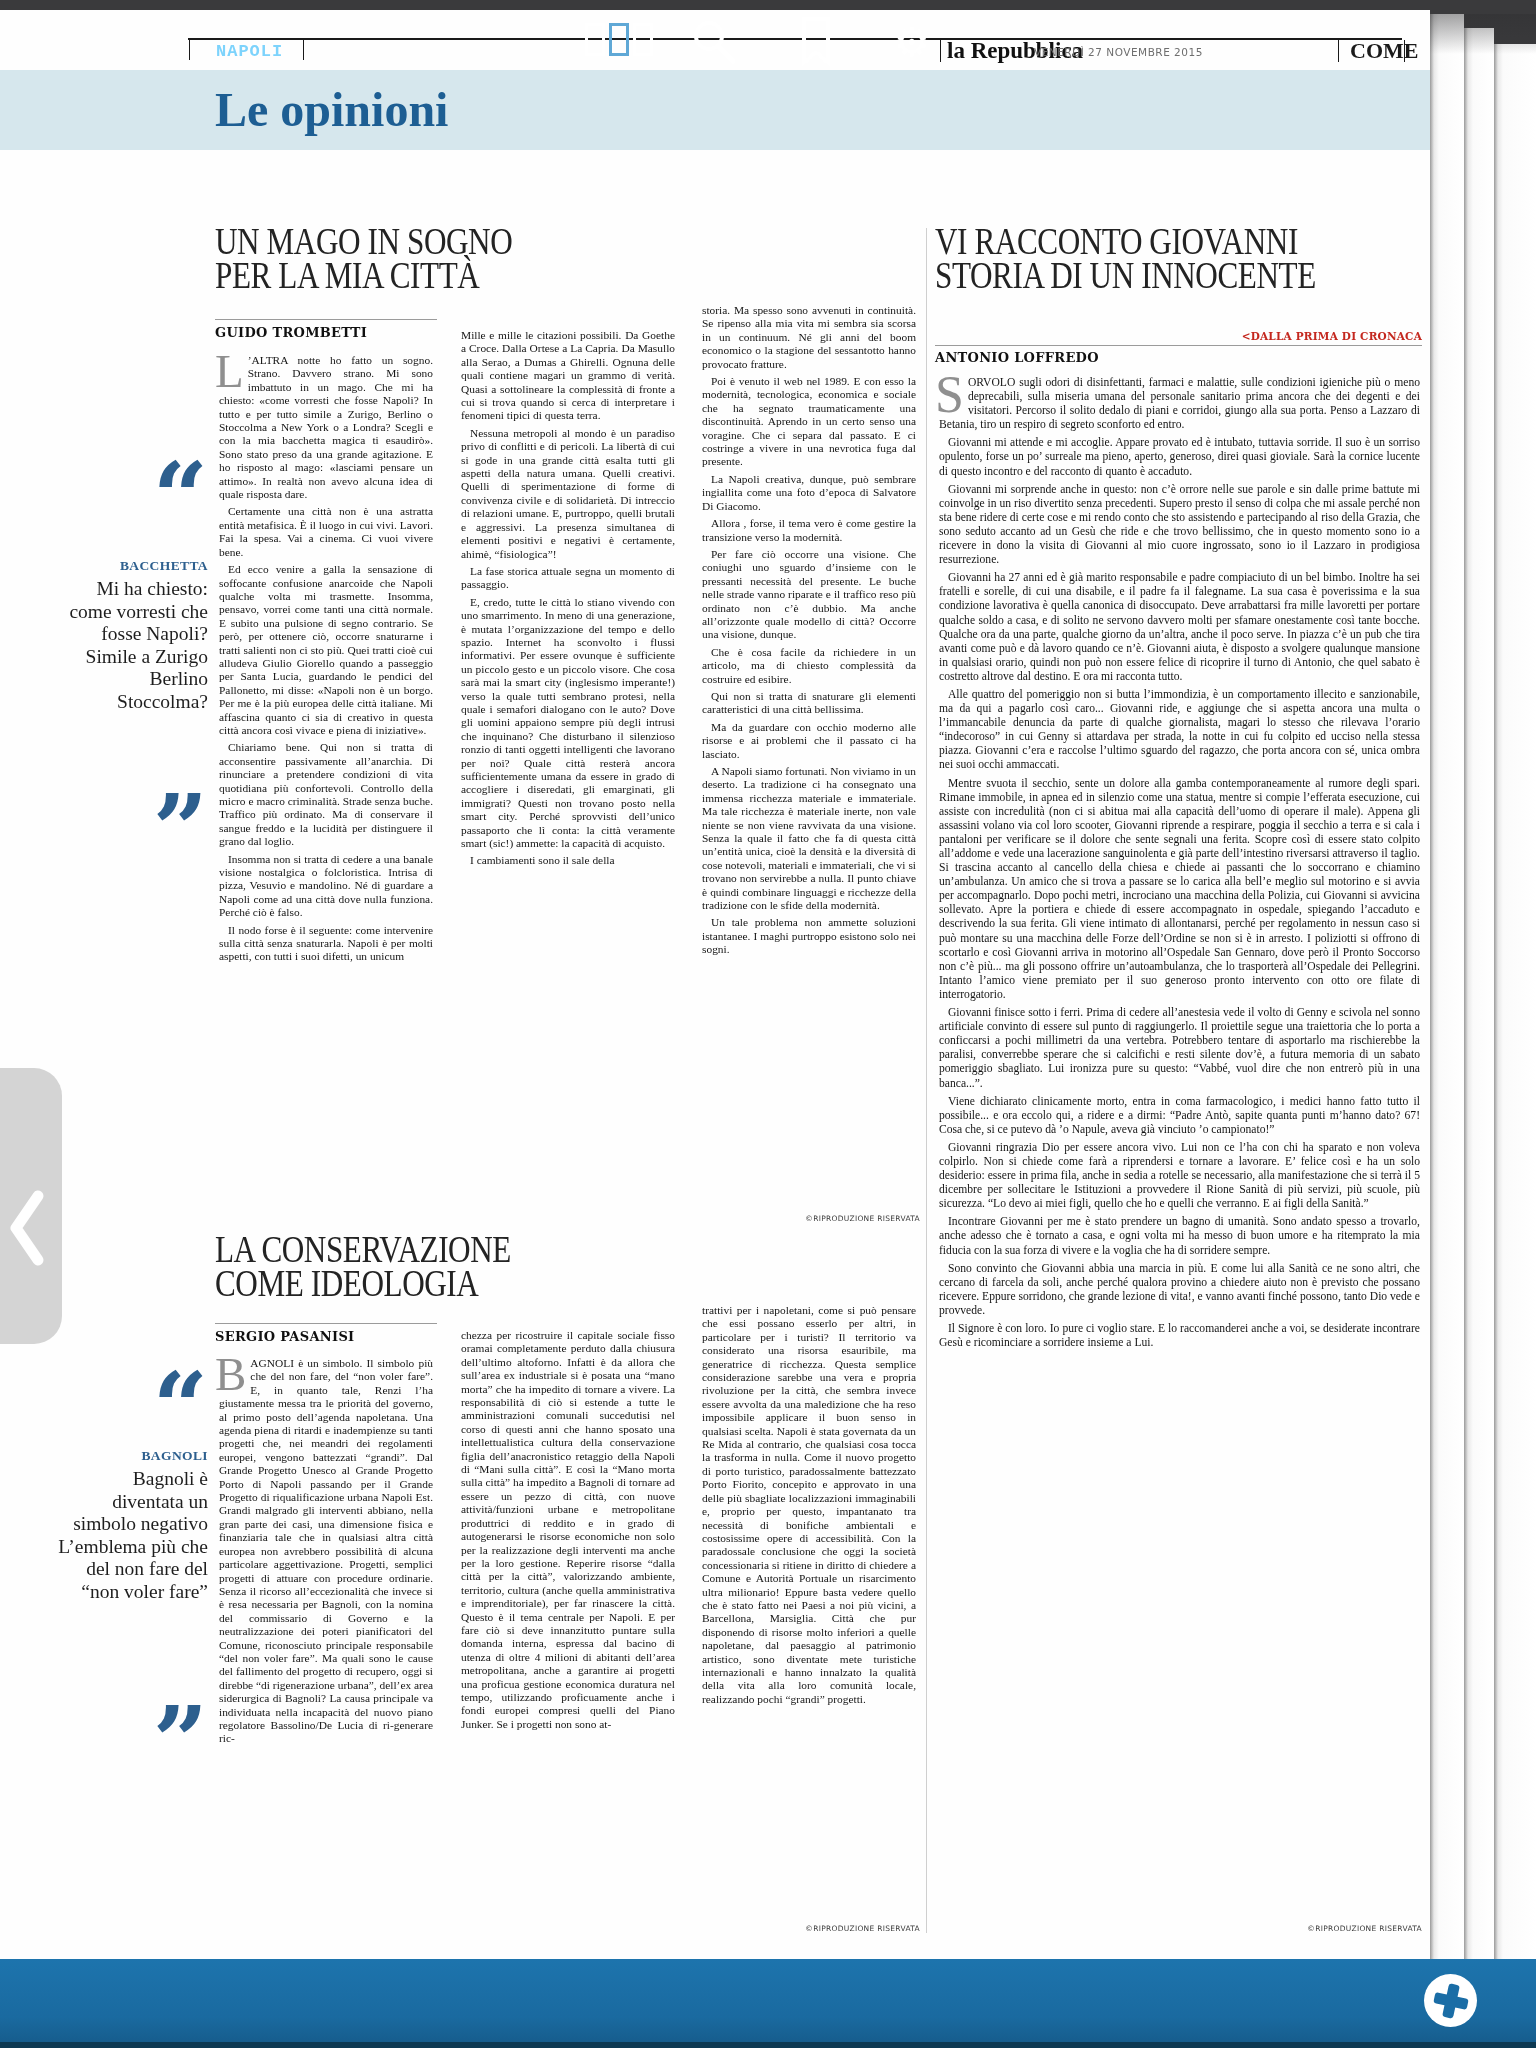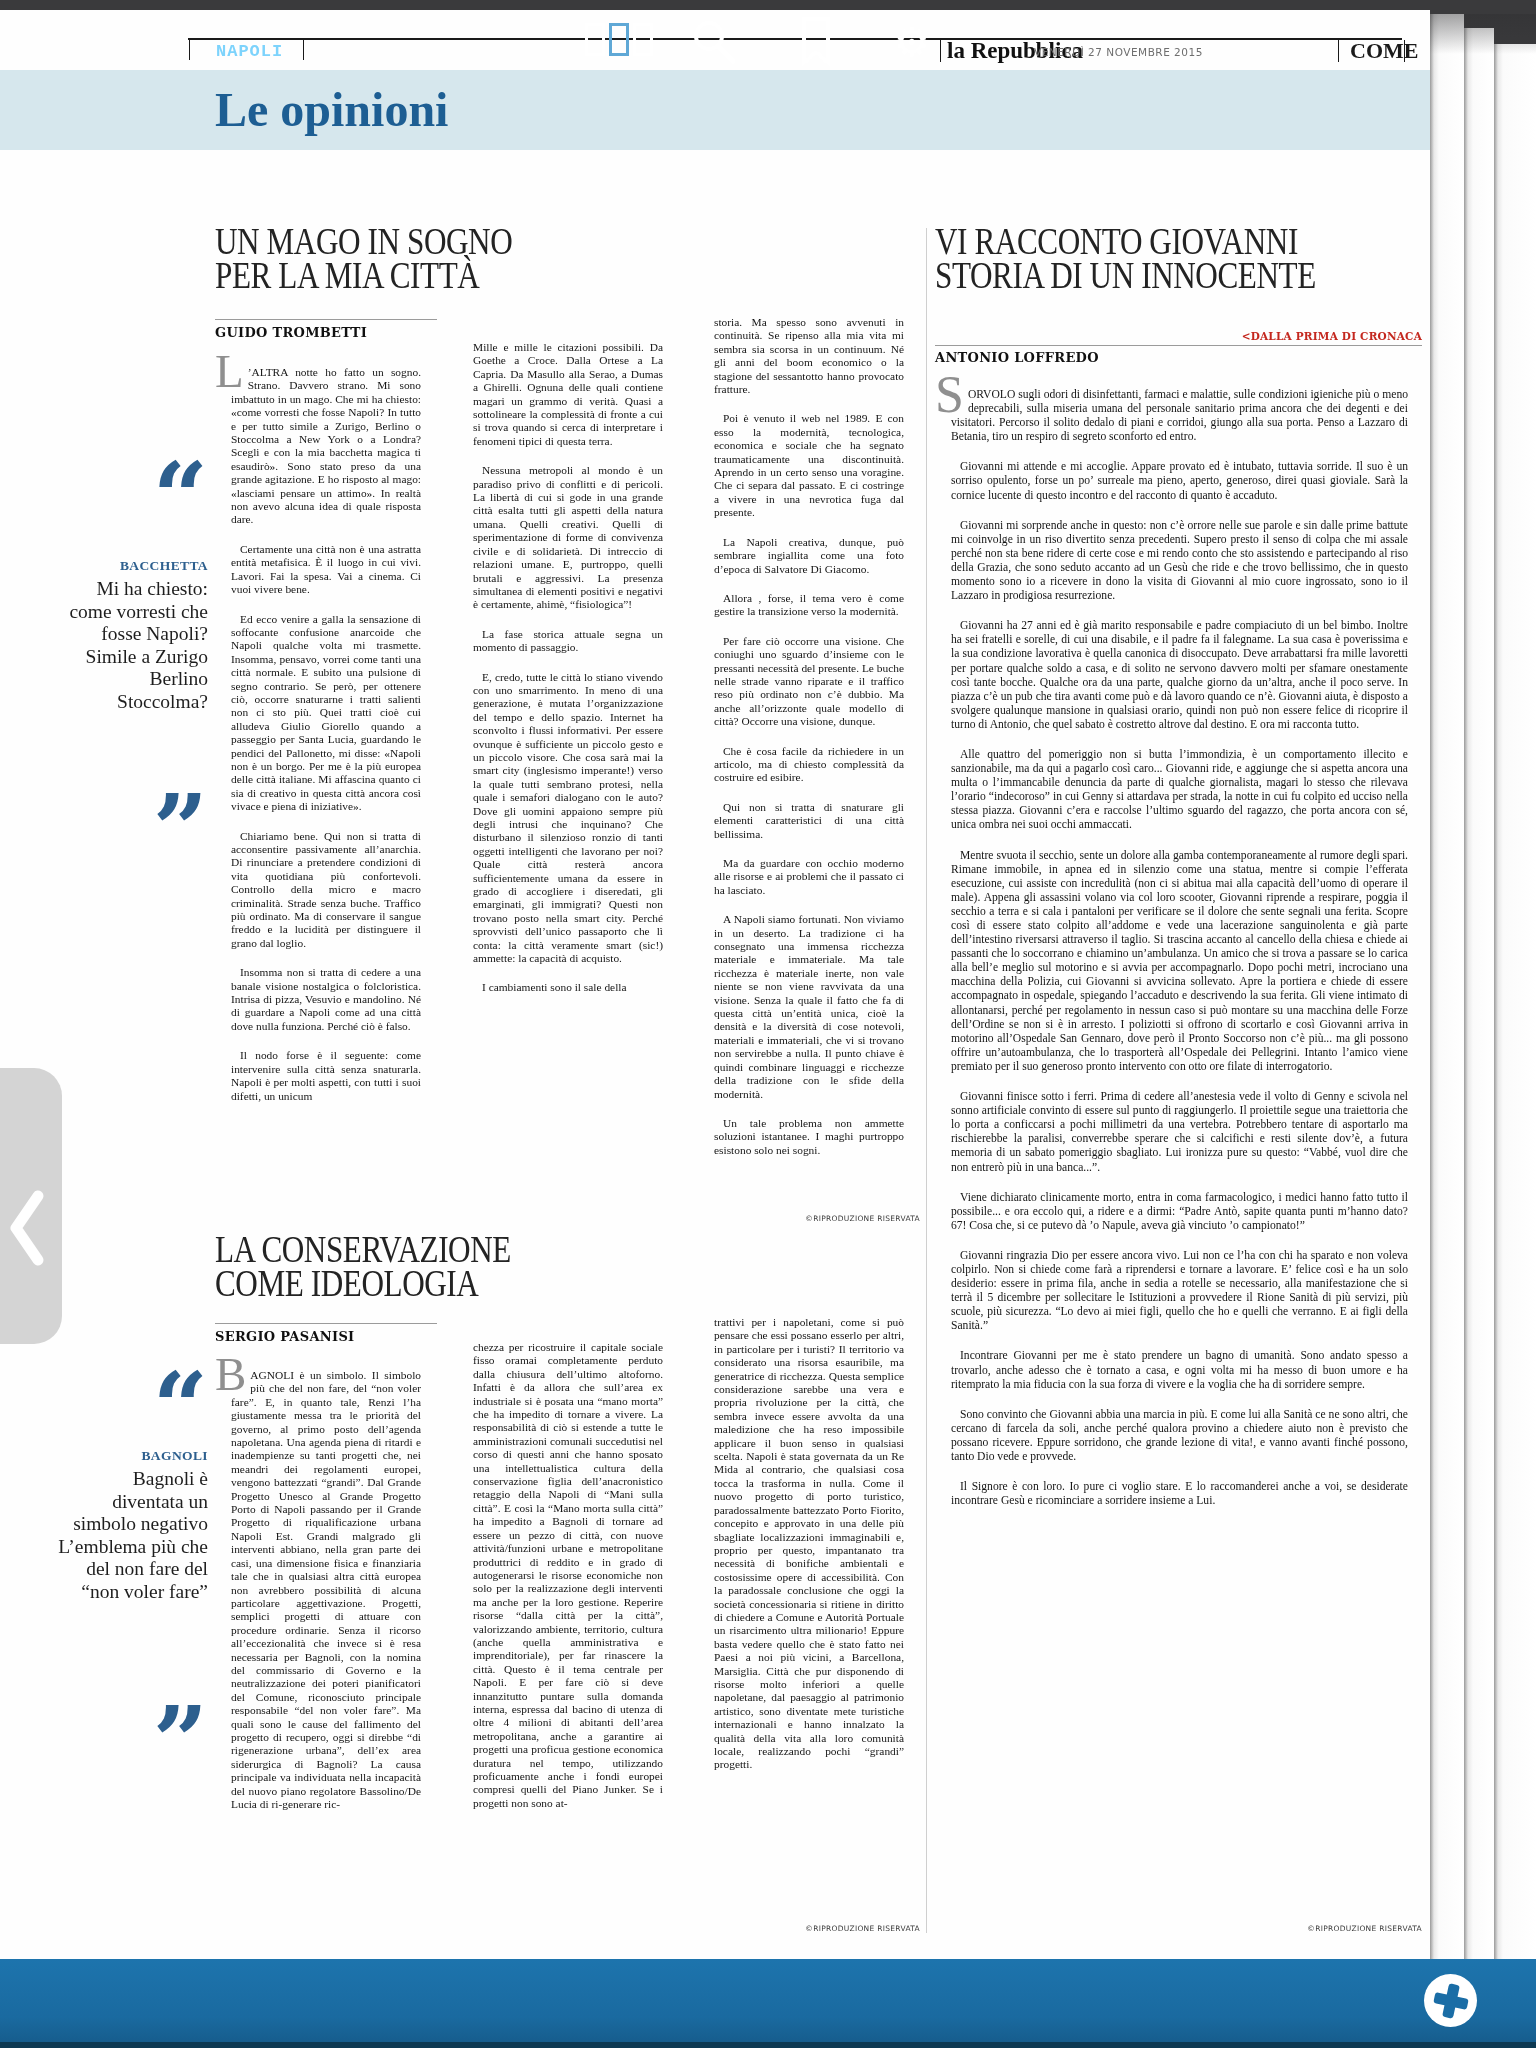--- a/index.html
+++ b/index.html
@@ -22,21 +22,21 @@
   
   .hl{font-family:"Liberation Serif",serif;font-weight:400;font-size:38px;line-height:34px;
       color:#232323;white-space:nowrap;transform:scaleX(.82);transform-origin:left top;letter-spacing:-.5px;}
   .byline{font-family:"DejaVu Serif",serif;font-weight:700;font-size:13px;letter-spacing:.3px;color:#101010;}
   .byline-rule{height:1px;background:#9b9b9b;}
   .kicker{font-family:"DejaVu Serif",serif;font-weight:700;font-size:10.5px;color:#c4281f;letter-spacing:.2px;}
   
   .col{width:222px;text-align:justify;font-family:"Liberation Serif",serif;font-size:11.4px;
        line-height:13.4px;color:#141414;overflow:hidden;}
   .col-wide{width:489px;}
-  .col p{margin:16px;text-indent:9px;}
+  .col p{margin:4px;text-indent:9px;}
   .col p:first-of-type{text-indent:0;}
   .dropcap{float:left;font-family:"Liberation Serif",serif;font-weight:400;font-size:47px;
            line-height:38px;color:#8f8f8f;padding:2px 4px 0 0;}
   .crn{font-family:"DejaVu Sans",sans-serif;font-size:7.5px;color:#3a3a3a;letter-spacing:.3px;text-align:right;}
   
   .pq{text-align:right;}
   .pq-glyph{font-family:"DejaVu Serif",serif;font-weight:700;font-size:96px;line-height:60px;color:#2d5f8e;}
   .pq-label{font-family:Liberation Serif, serif;font-weight:700;font-size:13.5px;letter-spacing:.4px;color:#2d5f8e;}
   .pq-text{font-family:"Liberation Serif",serif;font-size:19.5px;line-height:22.5px;color:#1e1e1e;}
   .vdiv{width:1px;background:#cfcfcf;}

